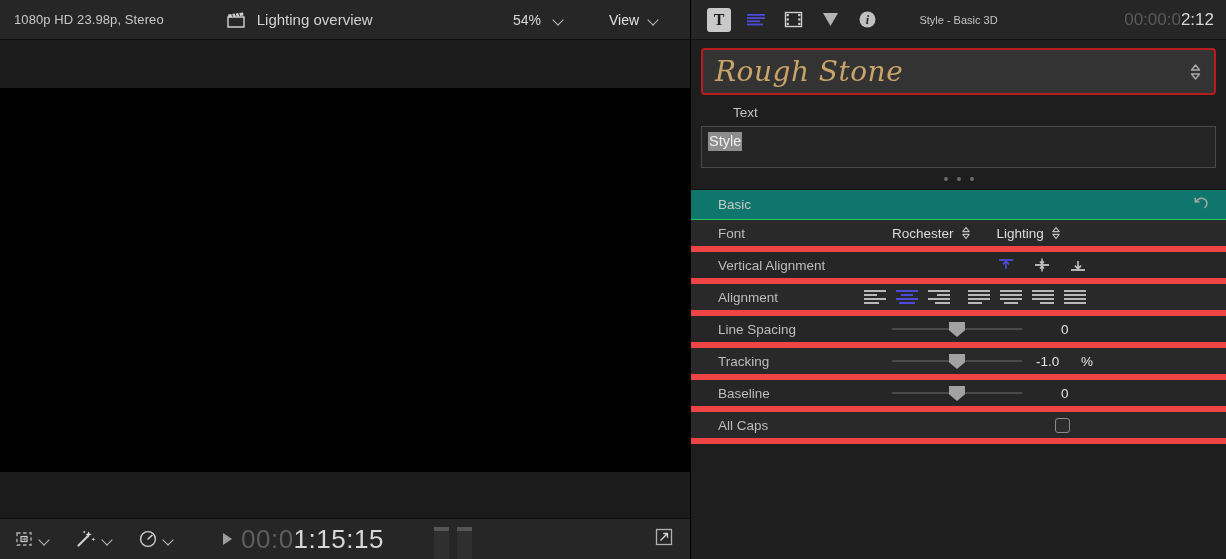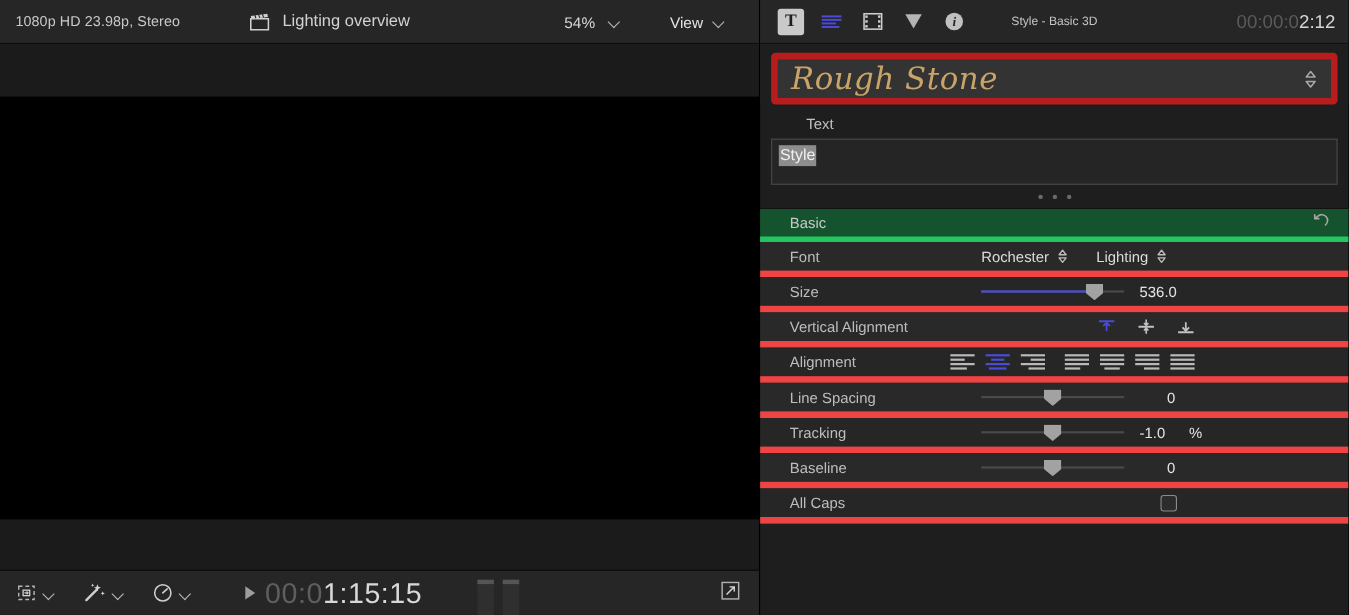--- a/index.html
+++ b/index.html
@@ -108,21 +108,21 @@
     position: absolute; left: 0; right: 0; text-align: center;
     color: #c5c5c5; font-size: 11px; pointer-events: none;
   }
   .insp-tc {
     position: absolute; right: 12px; font-size: 17px; color: #d5d5d5; font-weight: 300;
   }
   .insp-tc .dim { color: #5a5a5a; }
 
   .preset-wrap { padding: 8px 10px 0 10px; background: #1e1e1e; }
   .preset {
-    height: 47px; background: #333; border: 6px solid #b91c1c; border-radius: 4px;
+    height: 47px; background: #333; border: 2px solid #b91c1c; border-radius: 4px;
     display: flex; align-items: center; padding: 0 12px; position: relative;
   }
   .preset-name {
     font-family: "DejaVu Serif", serif; font-style: italic;
     font-size: 28px; color: #c9a468; letter-spacing: .5px;
   }
   .stepper { position: absolute; right: 12px; display: flex; flex-direction: column; gap: 3px; }
 
   .sec-label { color: #c2c2c2; font-size: 13.5px; padding: 10px 0 6px 42px; }
 
@@ -132,22 +132,22 @@
     padding: 5px 6px;
   }
   .sel-text {
     display: inline-block; background: #8d8d8d; color: #f0f0f0;
     font-size: 14.5px; padding: 0 1px; line-height: 19px;
   }
   .grip { display: flex; justify-content: center; gap: 9px; padding: 9px 0 8px 0; }
   .grip span { width: 4px; height: 4px; border-radius: 50%; background: #6b6b6b; }
 
   .basic-hdr {
-    height: 31px; background: #14532d;
-    border-top: 1px solid #111; border-bottom: 5px solid #22c55e;
+    height: 31px; background: #0f766e;
+    border-top: 1px solid #111; border-bottom: 1px solid #22c55e;
     display: flex; align-items: center; position: relative; text-align: right;
   }
   .basic-hdr .t { color: #c8c8c8; font-size: 13.5px; margin-left: 27px; }
   .reset { position: absolute; right: 16px; }
 
   .rows { flex: 1; overflow: hidden; }
   .row {
     height: 32px; display: flex; align-items: center;
     border-bottom: 6px solid #ef4444; background: #292929; position: relative;
   }
@@ -371,29 +371,20 @@
           <span class="f">
             <span>Lighting</span>
             <svg width="10" height="14" viewBox="0 0 10 14">
               <path d="M5 1.5 L8.2 5.6 L1.8 5.6 Z" fill="none" stroke="#bdbdbd" stroke-width="1.2" stroke-linejoin="round"></path>
               <path d="M5 12.5 L8.2 8.4 L1.8 8.4 Z" fill="none" stroke="#bdbdbd" stroke-width="1.2" stroke-linejoin="round"></path>
             </svg>
           </span>
         </div>
       </div>
 
-      <div class="row">
-        <span class="lbl">Size</span>
-        <div class="slider" style="margin-left:4px">
-          <div class="strack"></div>
-          <div class="sfill" style="width:101px"></div>
-          <div class="shandle" style="left:95px"></div>
-        </div>
-        <span class="val" style="left:345px">536.0</span>
-      </div>
 
       <div class="row">
         <span class="lbl">Vertical Alignment</span>
         <div class="valign" style="left:305px">
           <svg width="20" height="16" viewBox="0 0 20 16">
             <path d="M3 3 L17 3" stroke="#4b4bd8" stroke-width="1.8"></path>
             <path d="M10 12 L10 4.2 M7 7.4 L10 4.2 L13 7.4" stroke="#4b4bd8" stroke-width="1.6" fill="none"></path>
           </svg>
           <svg width="20" height="16" viewBox="0 0 20 16">
             <path d="M3 8 L17 8" stroke="#c2c2c2" stroke-width="1.8"></path>

